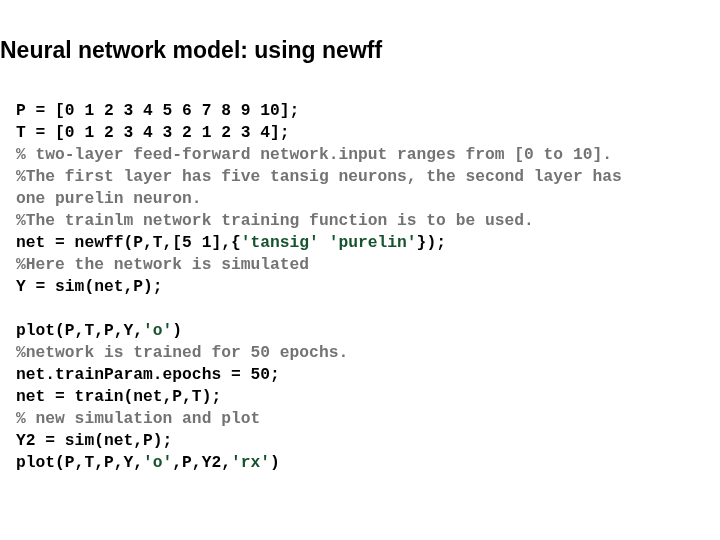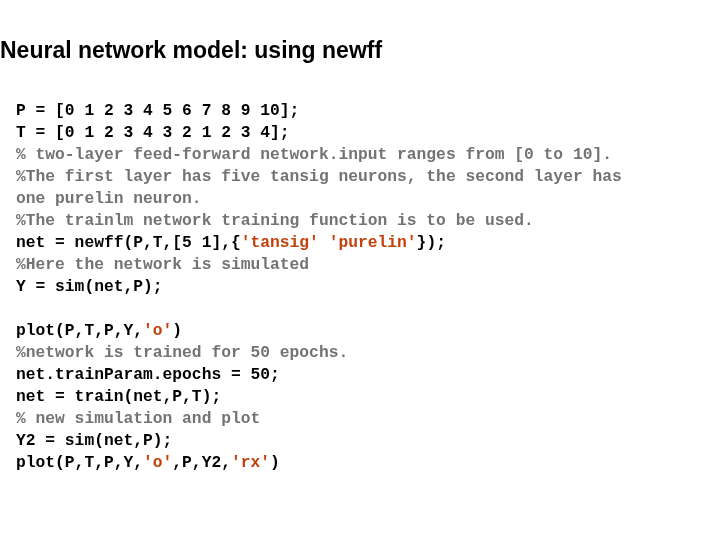--- a/index.html
+++ b/index.html
@@ -52,21 +52,21 @@
   }
   .code-line {
     white-space: pre;
     height: 22px;
   }
   .blank-line {
     height: 22px;
   }
   .tok-code { color: #000000; margin-top: 28px; }
   .tok-comment { color: #737373; }
-  .tok-string { color: #c2410c; margin-top: 28px; }
+  .tok-string { color: #14532d; margin-top: 28px; }
 </style>
 </head>
 <body>
 
 <div class="slide">
 
   <div class="slide-title">Neural network model: using newff</div>
 
   <div class="code-area">
     <div class="code-block" id="block-1-host"><div class="code-line"><span class="tok-code">P = [0 1 2 3 4 5 6 7 8 9 10];</span></div><div class="code-line"><span class="tok-code">T = [0 1 2 3 4 3 2 1 2 3 4];</span></div><div class="code-line"><span class="tok-comment">% two-layer feed-forward network.input ranges from [0 to 10].</span></div><div class="code-line"><span class="tok-comment">%The first layer has five tansig neurons, the second layer has</span></div><div class="code-line"><span class="tok-comment">one purelin neuron.</span></div><div class="code-line"><span class="tok-comment">%The trainlm network training function is to be used.</span></div><div class="code-line"><span class="tok-code">net = newff(P,T,[5 1],{</span><span class="tok-string">'tansig'</span><span class="tok-code"> </span><span class="tok-string">'purelin'</span><span class="tok-code">});</span></div><div class="code-line"><span class="tok-comment">%Here the network is simulated</span></div><div class="code-line"><span class="tok-code">Y = sim(net,P);</span></div></div>

